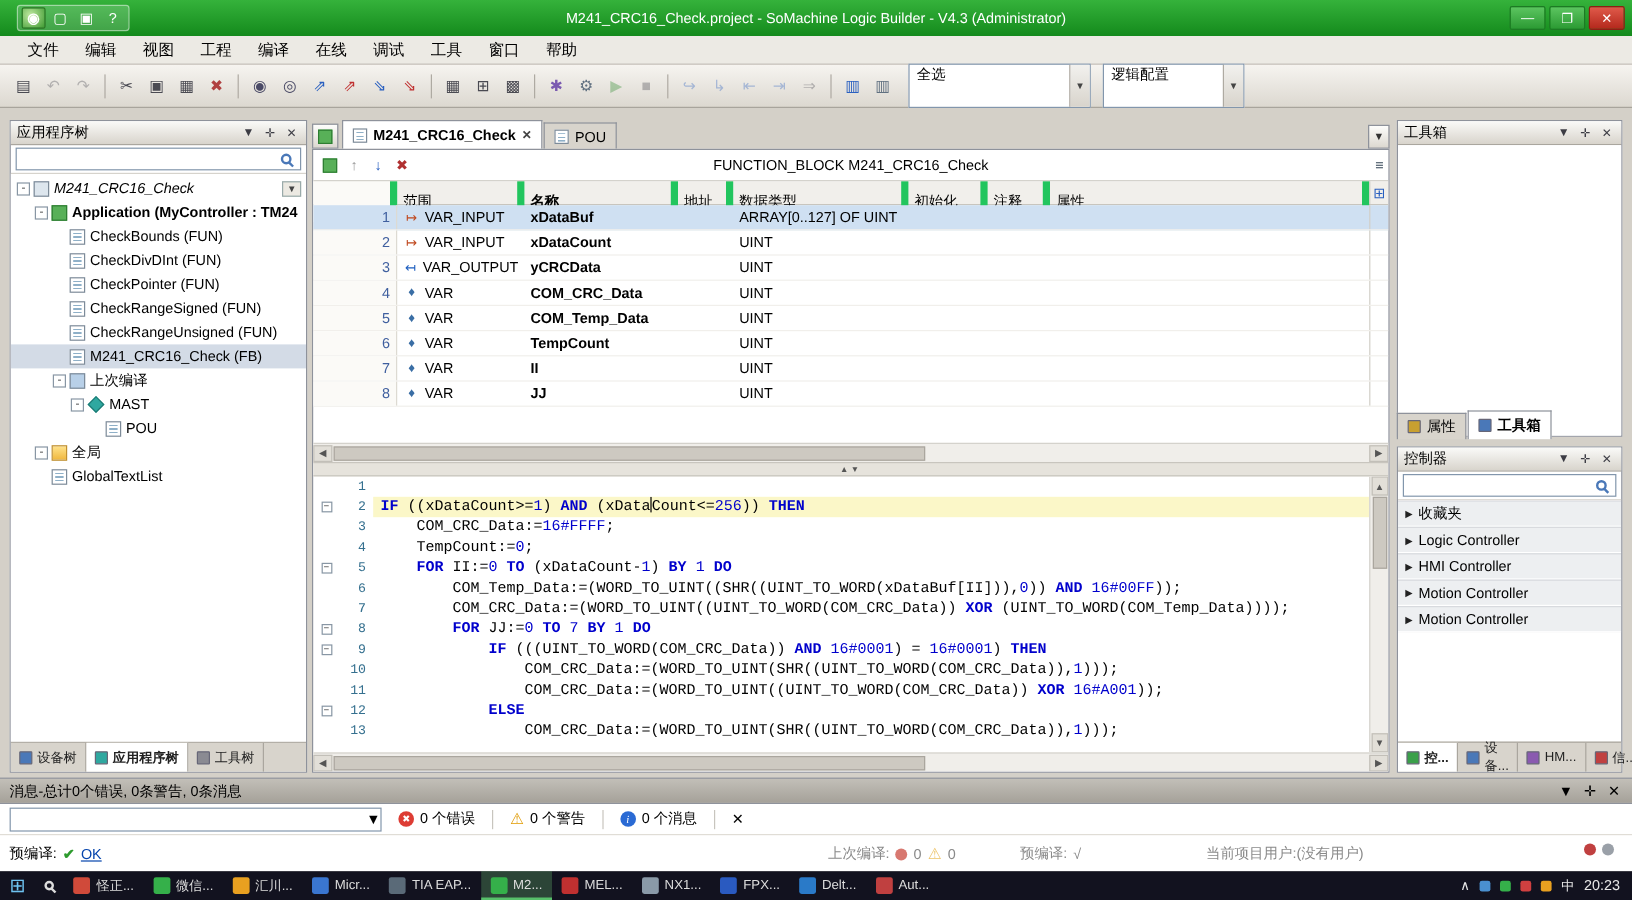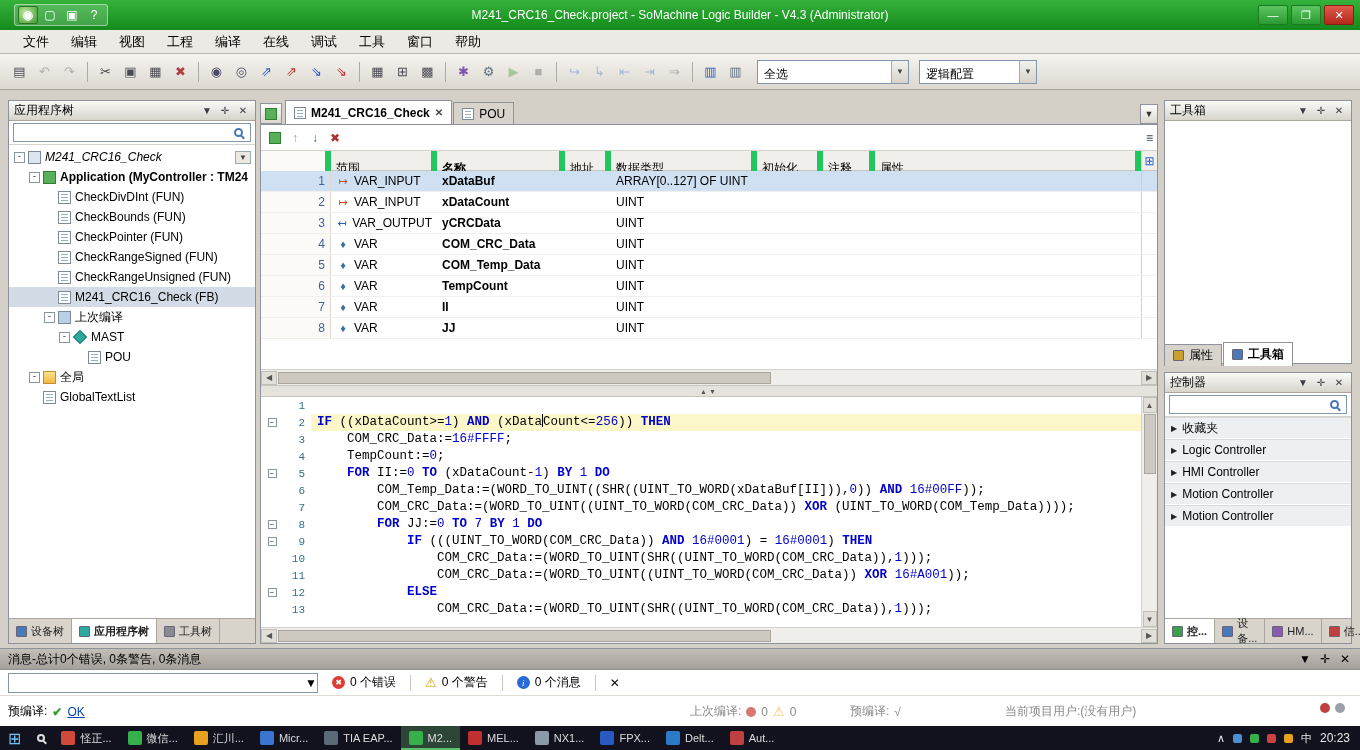--- a/index.html
+++ b/index.html
@@ -25,21 +25,21 @@
   .menubar{position:absolute;left:0;top:30px;width:1360px;height:24px;background:#eceae4;
     border-bottom:1px solid #bdb9b1;display:flex;align-items:center;padding-left:12px}
   .menu-item{padding:3px 11px;font-size:13px}
   .toolbar{position:absolute;left:0;top:54px;width:1360px;height:36px;
     background:linear-gradient(#f6f4f0,#dcd8d0);border-bottom:1px solid #a8a49c;
     display:flex;align-items:center;padding-left:8px;gap:2px}
   .tbtn{width:23px;height:23px;display:flex;align-items:center;justify-content:center;
     font-size:13px;color:#4a4a52;border-radius:2px}
   .tbtn.dis{opacity:.35}
   .tsep{width:1px;height:20px;background:#aeaaa2;margin:0 4px}
-  .combo{height:24px;background:#fff;border:1px solid #8296ac;display:flex;align-items:flex-end;margin-left:8px}
+  .combo{height:37px;background:#fff;border:1px solid #8296ac;display:flex;align-items:flex-start;margin-left:8px}
   .combo .cval{flex:1;padding:0 6px;font-size:12px;white-space:nowrap;overflow:hidden}
   .combo .carr{width:17px;height:100%;background:linear-gradient(#f2f1ee,#d8d4cc);
     border-left:1px solid #aeaaa2;display:flex;align-items:center;justify-content:center;font-size:8px;color:#444}
 
   
   .panel{position:absolute;background:#fff;border:1px solid #8e929b;display:flex;flex-direction:column}
   .phead{height:20px;flex:none;background:linear-gradient(#fafaf8,#d8d4cc);border-bottom:1px solid #aaa69e;
     display:flex;align-items:center;padding:0 5px;font-size:12px}
   .phead .pico{margin-left:auto;display:flex;gap:4px;color:#3c3c44;font-size:10px}
   .pico span{width:14px;text-align:center}
@@ -276,26 +276,26 @@
     <span class="rootarrow">▼</span>
         </div>
         <div class="trow bold" style="padding-left:20px">
     <span class="exp">-</span>
           <span class="tico application"></span>
     <span class="lbl">Application (MyController : TM24</span>
     </div>
         <div class="trow" style="padding-left:35px">
     <span class="expsp"></span>
           <span class="tico doc"></span>
-    <span class="lbl">CheckDivDInt (FUN)</span>
+    <span class="lbl">CheckBounds (FUN)</span>
     </div>
         <div class="trow" style="padding-left:35px">
     <span class="expsp"></span>
           <span class="tico doc"></span>
-    <span class="lbl">CheckBounds (FUN)</span>
+    <span class="lbl">CheckDivDInt (FUN)</span>
     </div>
         <div class="trow" style="padding-left:35px">
     <span class="expsp"></span>
           <span class="tico doc"></span>
     <span class="lbl">CheckPointer (FUN)</span>
     </div>
         <div class="trow" style="padding-left:35px">
     <span class="expsp"></span>
           <span class="tico doc"></span>
     <span class="lbl">CheckRangeSigned (FUN)</span>
@@ -365,20 +365,21 @@
       <span class="tabdrop">▼</span>
     </div>
     <div class="editor-body">
       <div class="decl-toolbar">
         <span class="dtb">
             <span class="tico application" style="width:12px;height:12px"></span>
           </span>
         <span class="dtb" style="color:#999">↑</span>
         <span class="dtb" style="color:#2a60c0">↓</span>
         <span class="dtb" style="color:#b03030">✖</span>
+        <span class="decl-title">FUNCTION_BLOCK M241_CRC16_Check</span>
         <span class="decl-sort">≡</span>
       </div>
       <div class="dgrid-head" id="decl-head">
           <span class="cell c-gut"></span>
           <span class="cell c-scope">范围</span>
           <span class="cell c-name">名称</span>
           <span class="cell c-addr">地址</span>
           <span class="cell c-type">数据类型</span>
           <span class="cell c-init">初始化</span>
           <span class="cell c-com">注释</span>

